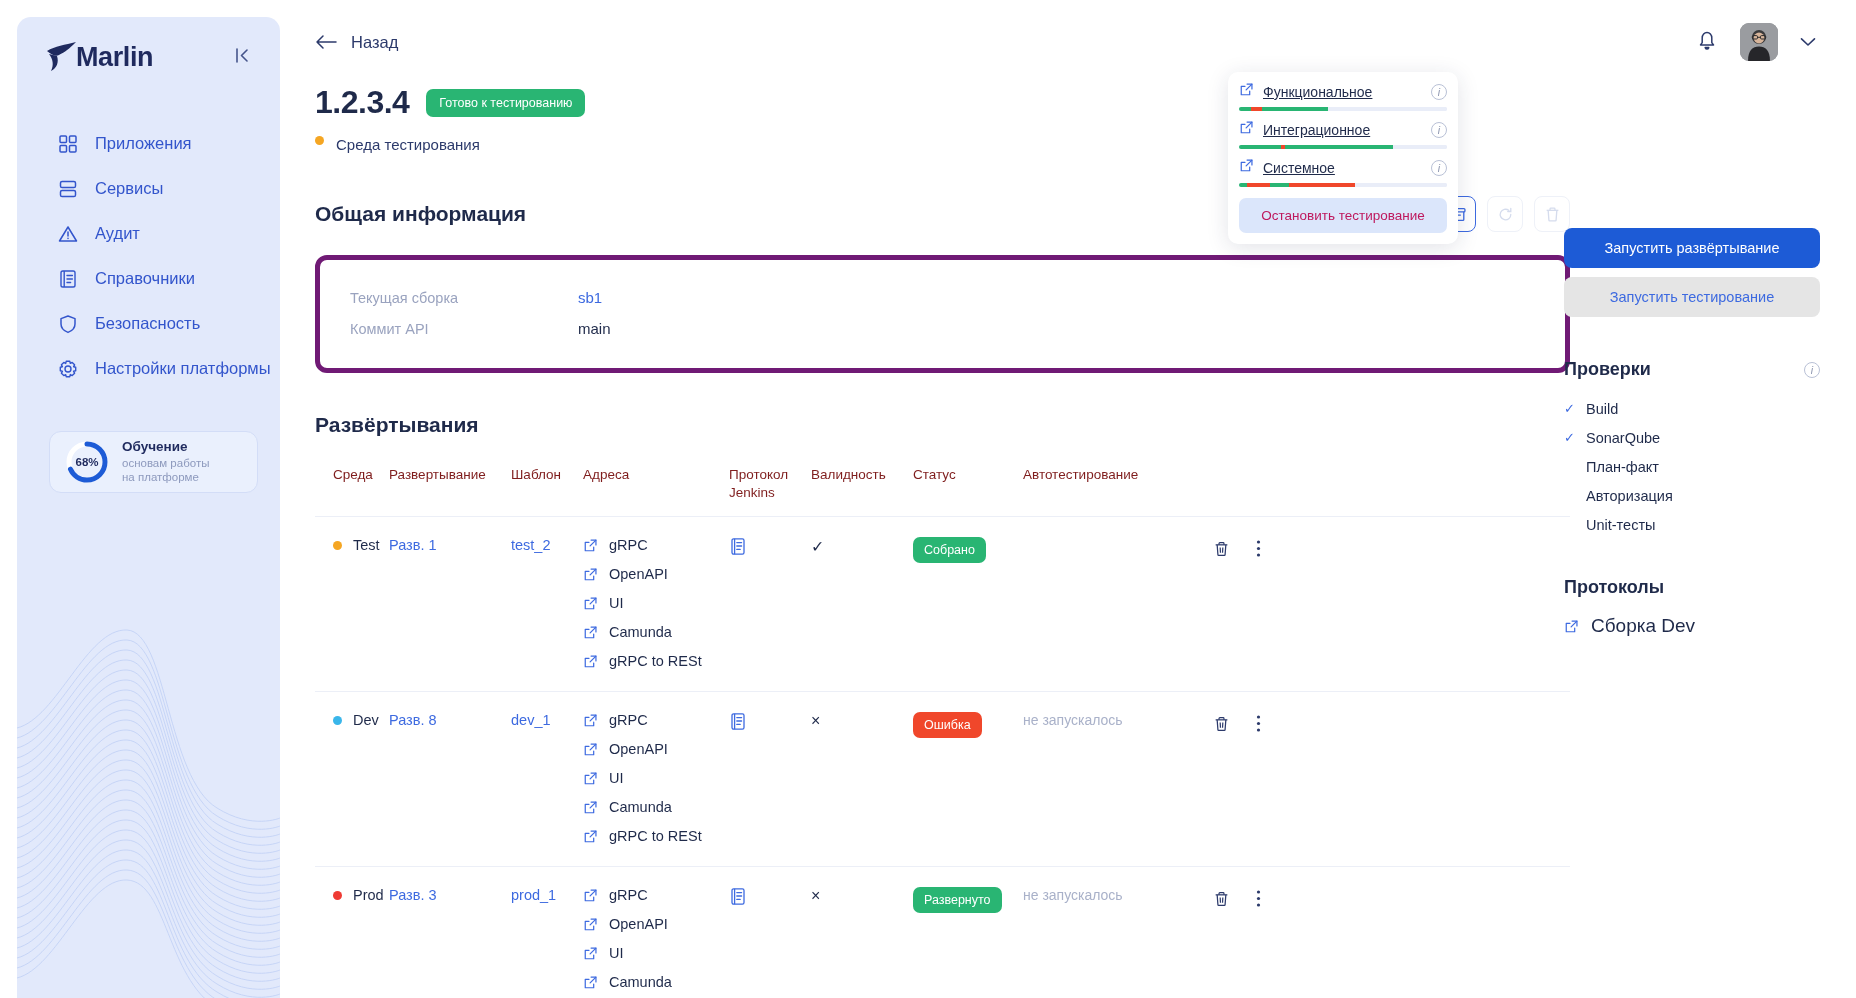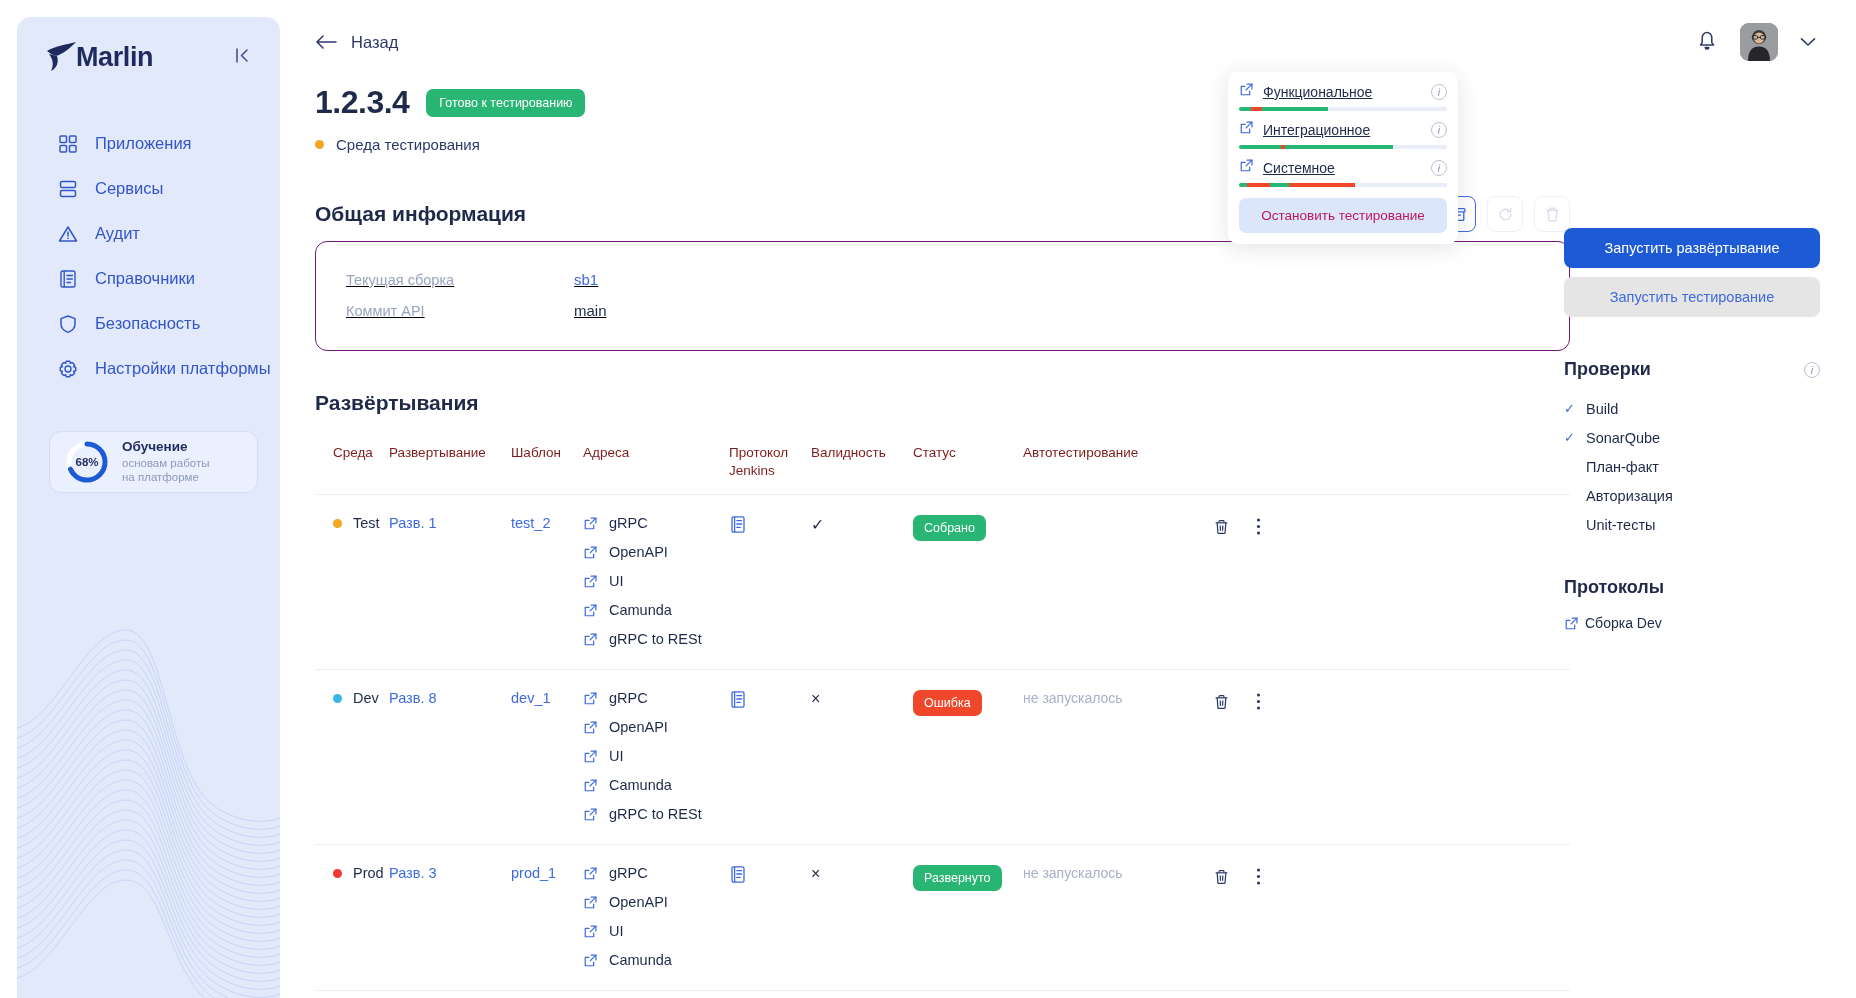--- a/index.html
+++ b/index.html
@@ -88,21 +88,21 @@
   .chev { cursor: pointer; color: #2c3a6b; }
 
   .content { padding: 0 0 0 35px; position: relative; }
 
   .ver-row { display: flex; align-items: center; gap: 17px; }
   .ver-num { font-size: 32px; font-weight: bold; color: #1f2a4a; letter-spacing: -0.5px; }
   .ver-badge {
     background: #29b573; color: #fff; font-size: 12.5px;
     padding: 7px 13px; border-radius: 7px; white-space: nowrap;
   }
-  .env-row { display: flex; align-items: center; gap: 12px; margin-top: 15px; }
+  .env-row { display: flex; gap: 12px; margin-top: 15px; }
   .dot { width: 9px; height: 9px; border-radius: 50%; display: inline-block; }
   .env-label { font-size: 15px; color: #2c3a6b; }
 
   .sec-head {
     display: flex; align-items: center; justify-content: space-between;
     margin-top: 42px; padding-right: 286px;
   }
   .sec-title { font-size: 21px; font-weight: bold; color: #1f2a4a; }
   .sec-actions { display: flex; align-items: center; gap: 11px; }
   .btn-outline {
@@ -112,24 +112,23 @@
   }
   .icon-btn {
     width: 36px; height: 36px; border: 1px solid #d9e1f5; background: #fff;
     border-radius: 8px; display: flex; align-items: center; justify-content: center;
     cursor: pointer;
   }
   .icon-btn.active { border-color: #3d6ae0; color: #3d6ae0; }
   .icon-btn.disabled { border-color: #eef1f8; color: #d5dced; cursor: default; }
 
   .info-card {
-    margin-top: 8px; margin-right: 286px;
-    border: 1px solid #701a75; border-radius: 12px;
+    margin-top: 22px; margin-right: 286px;
+    border: 5px solid #701a75; border-radius: 12px;
     padding: 22px 30px 24px 30px;
-    text-decoration: underline;
   }
   .info-row { display: flex; align-items: center; height: 31px; }
   .info-label { width: 228px; font-size: 14.5px; color: #9aa3bf; }
   .info-value { font-size: 15px; color: #1f2a4a; }
   .info-value.link { color: #3d6ae0; cursor: pointer; }
 
   .dep-title { font-size: 21px; font-weight: bold; color: #1f2a4a; margin-top: 40px; }
 
   .table { margin-top: 23px; margin-right: 286px; }
   .trow { display: flex; border-bottom: 1px solid #eceff7; position: relative; }
@@ -207,22 +206,22 @@
   }
   .rail-title { font-size: 18px; font-weight: bold; color: #1f2a4a; }
   .check-list { margin-top: 14px; }
   .check-item {
     display: flex; align-items: center; gap: 9px; height: 29px;
     font-size: 14.5px; color: #1f2a4a; cursor: pointer;
   }
   .check-item .ck { width: 13px; flex: 0 0 13px; color: #3d6ae0; font-size: 13px; }
   .proto-head { margin-top: 38px; }
   .proto-item {
-    display: flex; align-items: center; gap: 6px; margin-top: 17px;
-    font-size: 14px; color: #1f2a4a; cursor: pointer;
+    display: flex; align-items: center; gap: 12px; margin-top: 17px;
+    font-size: 19px; color: #1f2a4a; cursor: pointer;
   }
 </style>
 </head>
 <body>
 
 <div class="app">
 
   <aside class="sidebar">
 
     <svg class="waves" viewBox="0 0 263 430" preserveAspectRatio="none">

